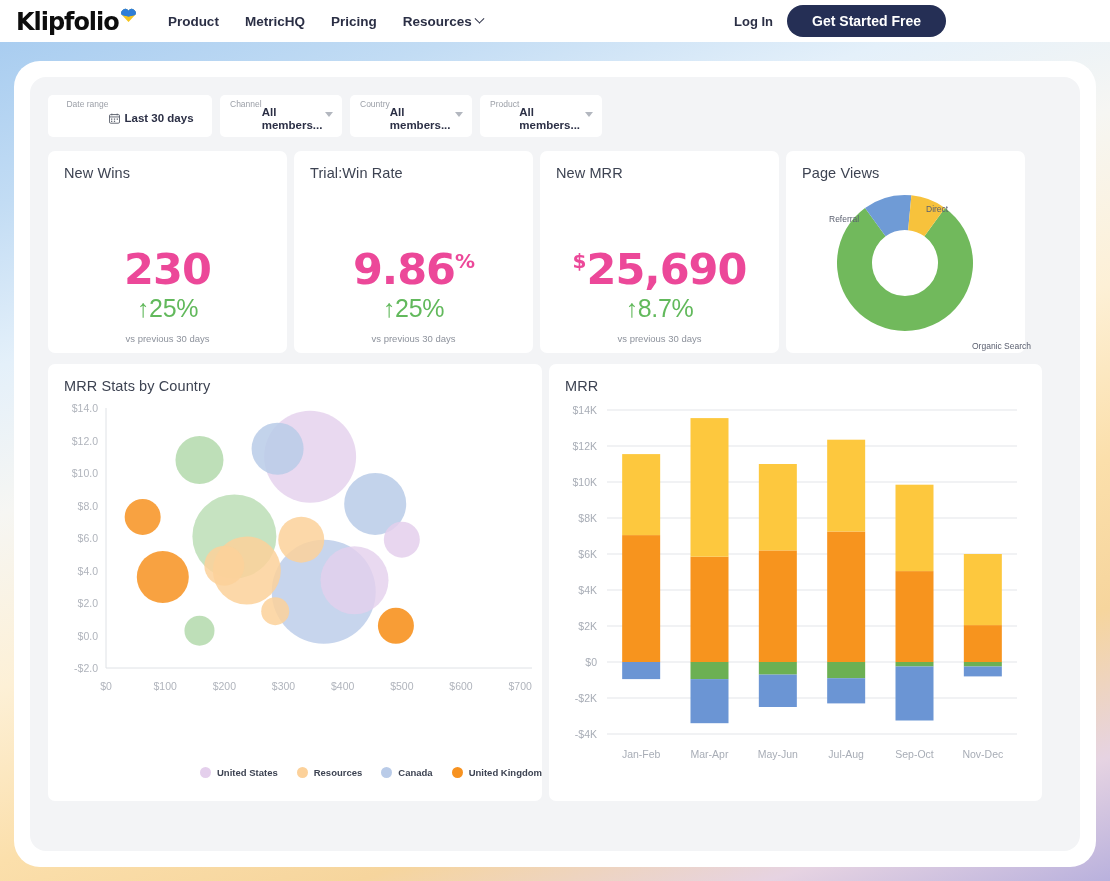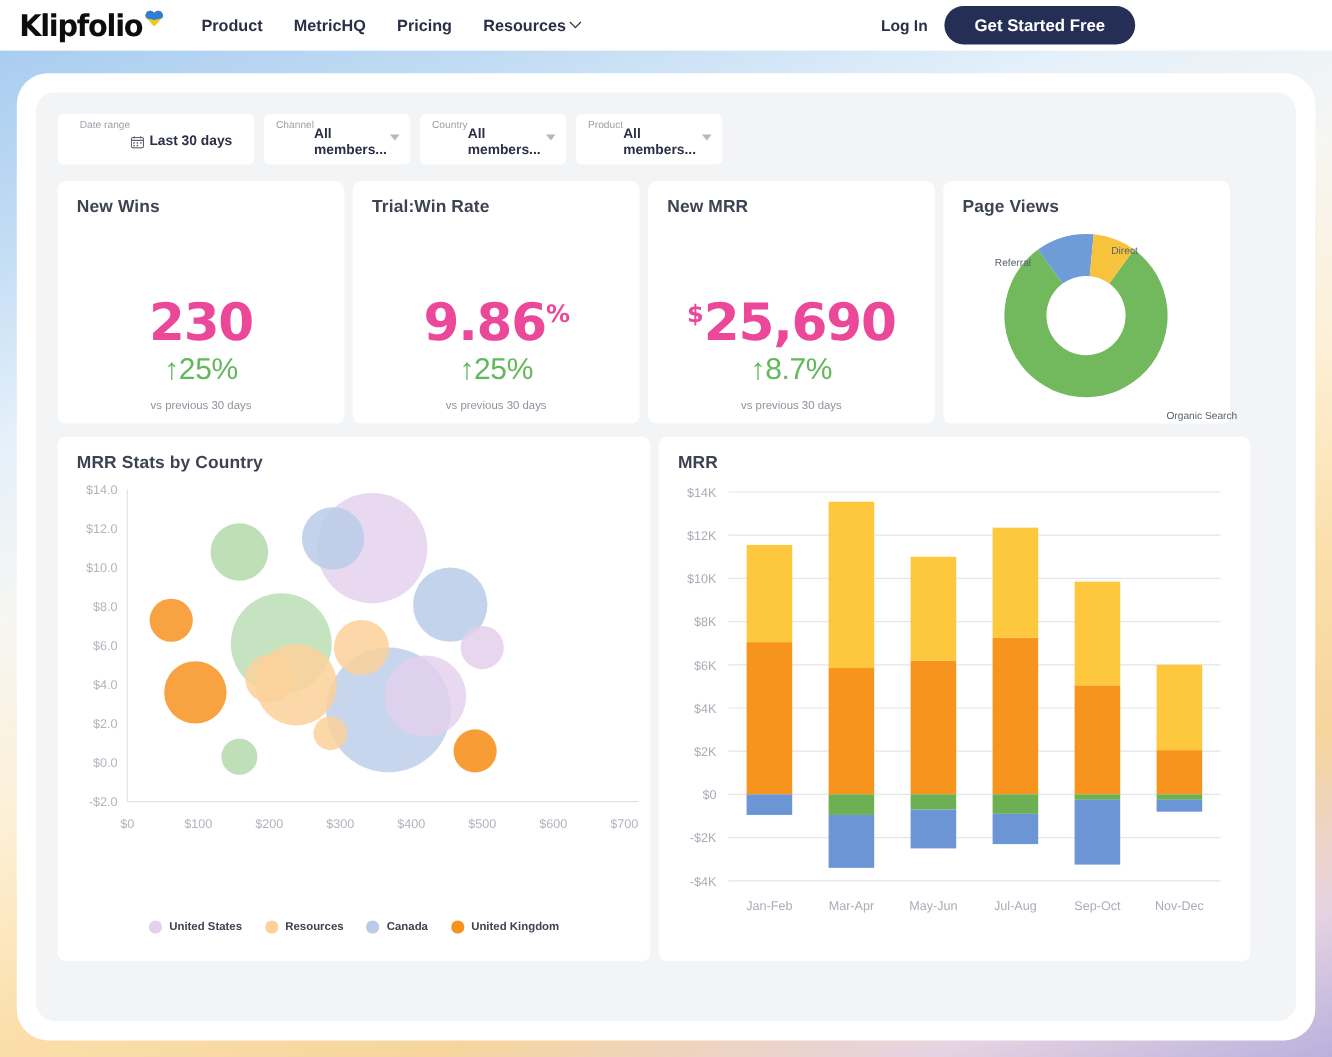--- a/index.html
+++ b/index.html
@@ -190,21 +190,21 @@
   }
   .kpi-card {
     width: 239px;
     height: 202px;
     padding: 14px 16px;
     position: relative;
   }
   .card-title {
     font-size: 14.5px;
     color: #3d4352;
-    font-weight: 700;
+    font-weight: 400;
     letter-spacing: 0.1px;
   }
   .kpi-body {
     position: absolute;
     left: 0; right: 0; top: 48px;
     text-align: center;
   }
   .kpi-main {
     font-family: "DejaVu Sans", sans-serif;
     font-size: 43px;
@@ -276,21 +276,21 @@
   .bar-card { width: 493px; }
 
   .plot { position: absolute; }
 
   
   .legend {
     position: absolute;
     left: 0; right: 0;
     bottom: 23px;
     display: flex;
-    justify-content: center;
+    justify-content: flex-end;
     gap: 19px;
   }
   .legend-item {
     display: flex;
     align-items: center;
     gap: 6px;
     cursor: pointer;
   }
   .legend-dot {
     width: 11px; height: 11px;

